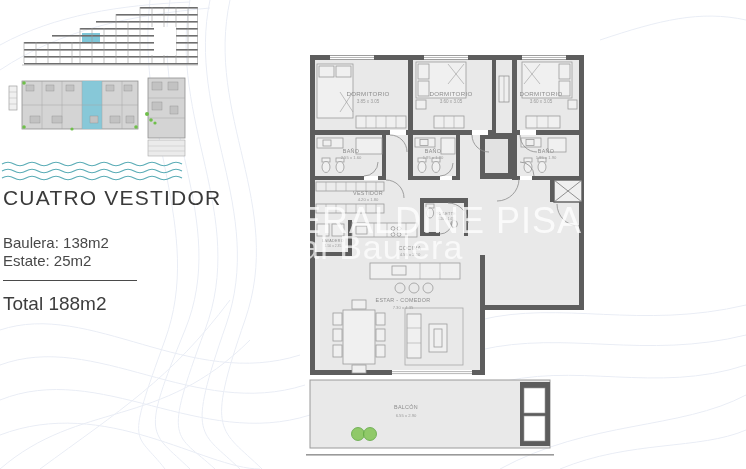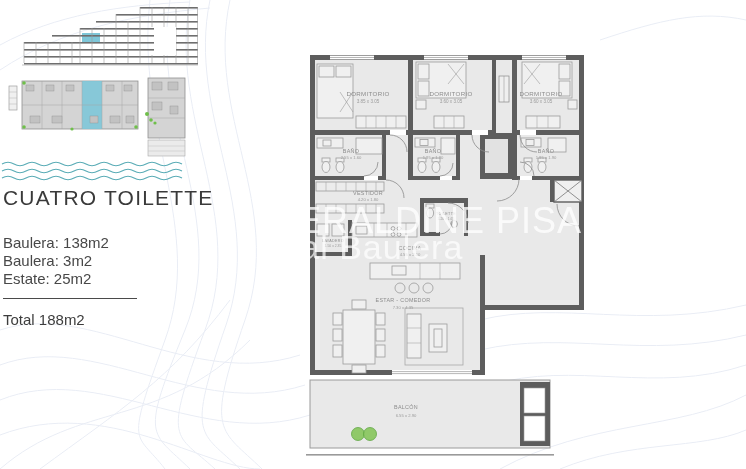--- a/index.html
+++ b/index.html
@@ -7,21 +7,21 @@
           font-family:"Liberation Sans", sans-serif;}
   svg{display:block;}
   .bg-mesh{position:absolute;left:0;top:0;z-index:0;}
   .building{position:absolute;left:22px;top:2px;z-index:1;}
   .siteplan{position:absolute;left:6px;top:76px;z-index:1;}
   .waves{position:absolute;left:0;top:160px;z-index:1;}
   .info{position:absolute;left:3px;top:186px;z-index:2;color:#3d3d3d;}
   .info h1{margin:0;font-size:21px;font-weight:400;letter-spacing:1.2px;color:#3a3a3a;}
   .specs{margin-top:24px;font-size:15px;line-height:18px;color:#484848;}
   .divider{width:134px;height:0;border-top:1.3px solid #4a4a4a;margin-top:10px;}
-  .total{margin-top:12px;font-size:15px;color:#3d3d3d;}
+  .total{margin-top:12px;font-size:19px;color:#3d3d3d;}
   .plan{position:absolute;left:296px;top:52px;z-index:1;}
   .wm{position:absolute;z-index:3;color:rgba(255,255,255,0.78);white-space:nowrap;pointer-events:none;}
   .wm1{left:268px;top:200px;font-size:36px;letter-spacing:1px;}
   .wm2{left:268px;top:228px;font-size:34px;letter-spacing:1px;color:rgba(255,255,255,0.7);}
   .room-name{fill:#8c8c8c;font-size:6.2px;letter-spacing:.3px;}
   .room-dims{fill:#9c9c9c;font-size:4.6px;}
   .room-name.sm{font-size:5.4px;}
   .room-dims.sm{font-size:4.2px;}
   .room-name.xs{font-size:3.7px;}
   .room-dims.xs{font-size:3.4px;}
@@ -132,24 +132,23 @@
 
   <svg class="waves" width="190" height="26" viewBox="0 0 190 26">
     <g fill="none" stroke="#5aacb6" stroke-width="1.1">
       <path d="M2 4 q6 -3.5 12 0 t12 0 t12 0 t12 0 t12 0 t12 0 t12 0 t12 0 t12 0 t12 0 t12 0 t12 0 t12 0 t12 0 t12 0"></path>
       <path transform="translate(0,7)" d="M2 4 q6 -3.5 12 0 t12 0 t12 0 t12 0 t12 0 t12 0 t12 0 t12 0 t12 0 t12 0 t12 0 t12 0 t12 0 t12 0 t12 0"></path>
       <path transform="translate(0,14)" d="M2 4 q6 -3.5 12 0 t12 0 t12 0 t12 0 t12 0 t12 0 t12 0 t12 0 t12 0 t12 0 t12 0 t12 0 t12 0 t12 0 t12 0"></path>
     </g>
   </svg>
 
   <div class="info">
-    <h1>CUATRO TOILETTE</h1>
+    <h1>CUATRO VESTIDOR</h1>
     <div class="specs">
       <div>Baulera: 138m2</div>
-      <div>Baulera: 3m2</div>
       <div>Estate: 25m2</div>
     </div>
     <div class="divider"></div>
     <div class="total">Total 188m2</div>
   </div>
 
   <svg class="plan" width="304" height="408" viewBox="0 0 304 408">
 
     <polygon points="14,3 288,3 288,258 189,258 189,323 14,323" fill="#e9e9e9"></polygon>
 

